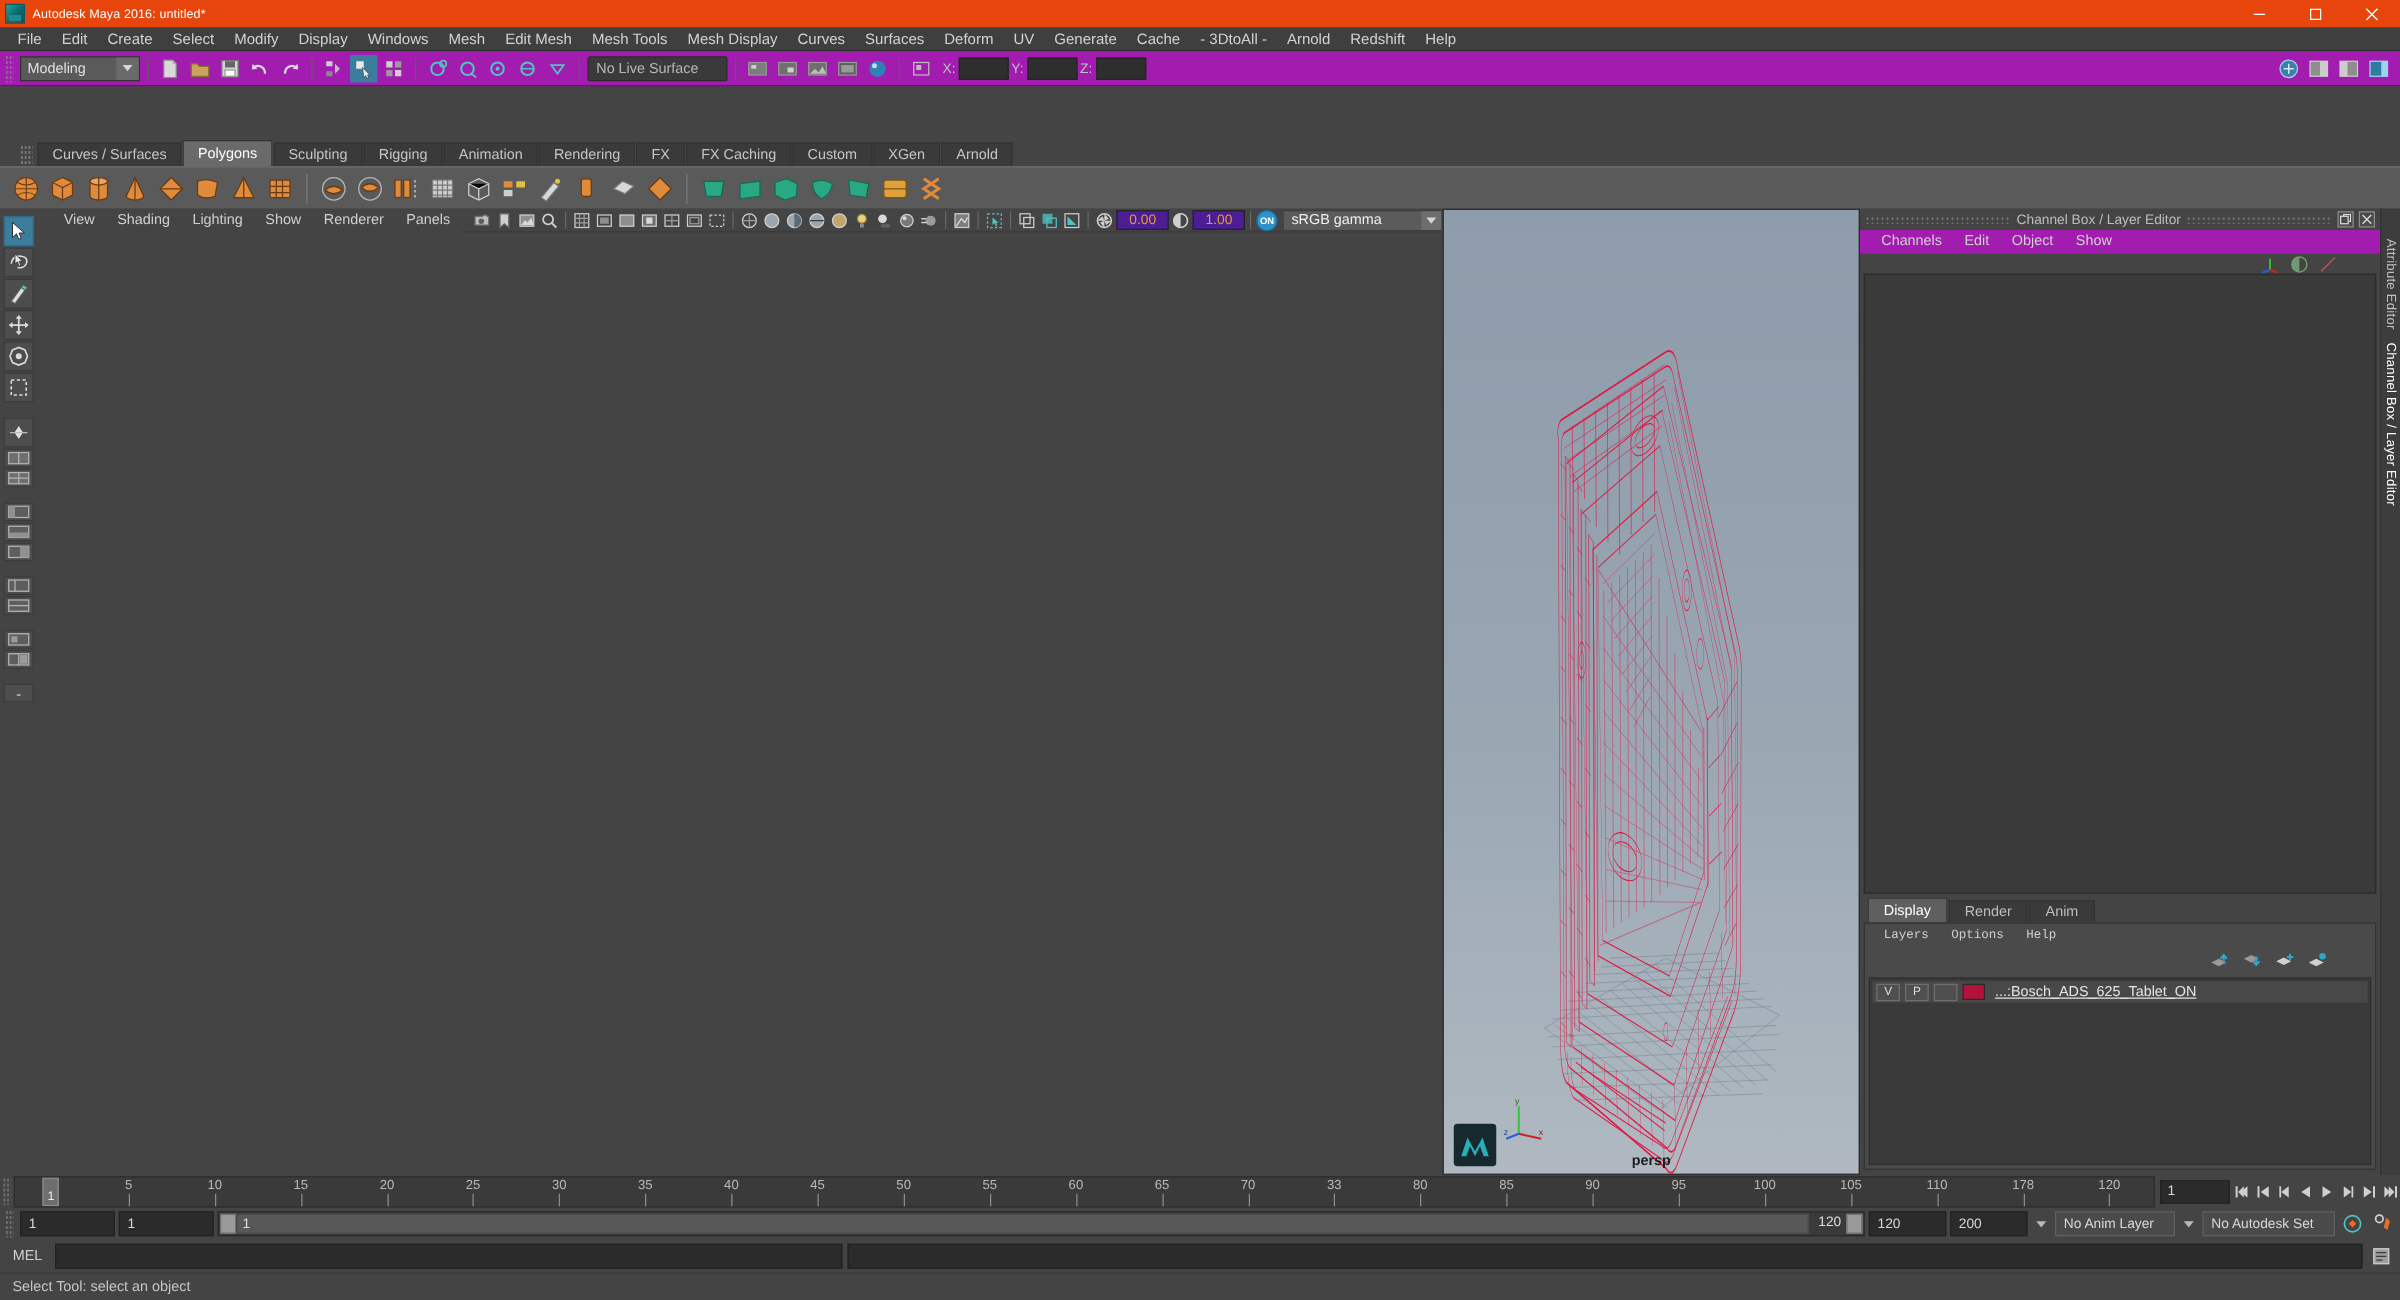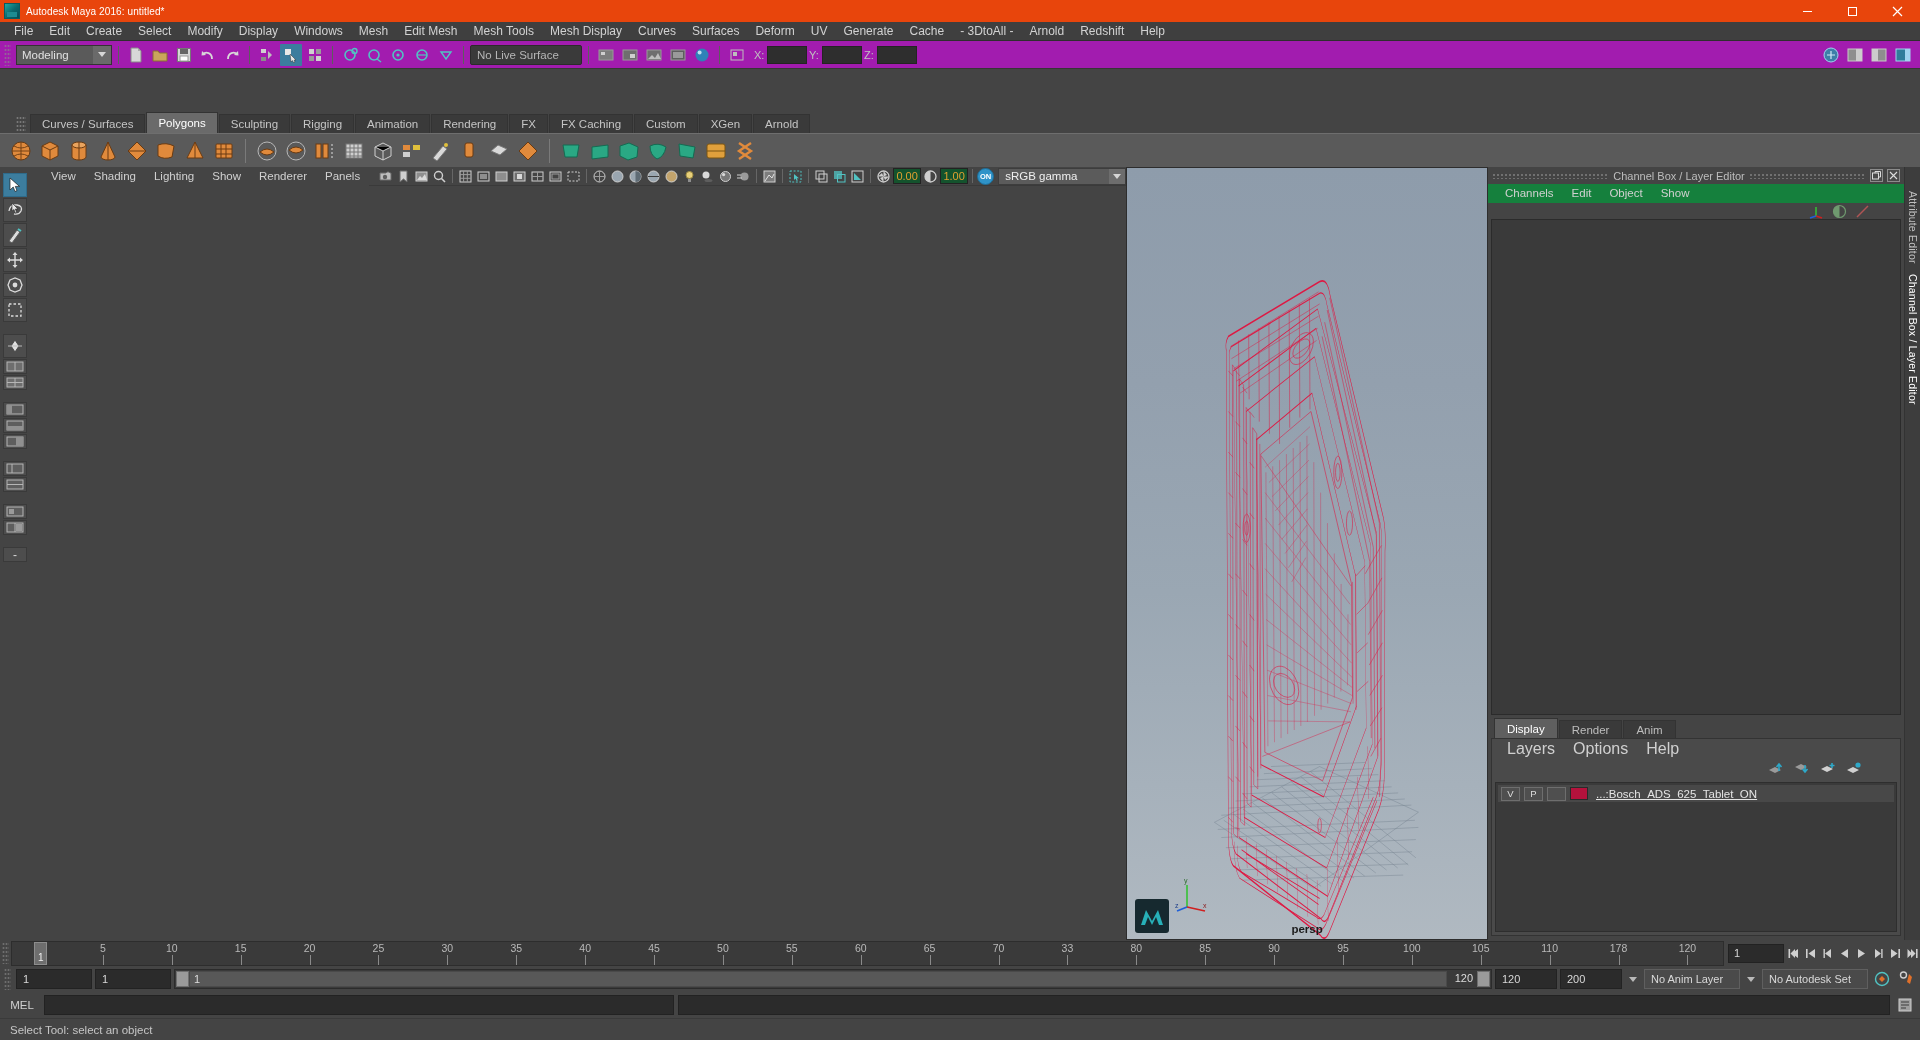--- a/index.html
+++ b/index.html
@@ -127,21 +127,21 @@
     flex: 0 0 19px; padding-left: 12px; gap: 0;
   }
   .vp-menu .mi { padding: 0 9px; font-size: 11.5px; color: #d0d0d0; height:19px; line-height:19px;}
   .vp-toolbar {
     height: 19px; background: #444; display: flex; align-items: center;
     flex: 0 0 19px; gap: 1px; padding-left: 8px; border-bottom:1px solid #3a3a3a;
   }
   .vt-btn { width: 17px; height: 17px; display:flex; align-items:center; justify-content:center; }
   .vt-sep { width:1px; height:14px; background:#666; margin:0 3px; }
   .num-field {
-    width: 28px; height: 16px; background: #14532d; border: 1px solid #222;
+    width: 42px; height: 16px; background: #4c1d95; border: 1px solid #222;
     color: #e0a030; font-size: 11px; display:flex; align-items:center; justify-content:center;
   }
   .gamma-sel {
     width: 128px; height: 17px; background: #5b5b5b; border:1px solid #3d3d3d;
     display:flex; align-items:center; padding-left:6px; font-size:11.5px; color:#efefef;
     margin-left:3px;
   }
   .gamma-sel .arrow-box { margin-left:auto; width:16px; height:15px; background:#6d6d6d;
     display:flex;align-items:center;justify-content:center; }
   .on-badge {
@@ -171,31 +171,31 @@
   .rightdock .panelcol { flex:1 1 auto; display:flex; flex-direction:column; min-width:0; }
   .dock-title {
     height: 17px; flex:0 0 17px; display:flex; align-items:center; gap:4px;
     font-size: 11px; color:#bdbdbd; padding: 0 4px;
   }
   .dock-dots { flex:1 1 auto; height:6px;
     background-image: radial-gradient(#7c7c7c 1px, transparent 1.1px);
     background-size: 4px 4px; opacity:.8; }
   .dock-ctrl { width:13px;height:13px;border:1px solid #8c8c8c; display:flex;align-items:center;justify-content:center;
     font-size:9px; color:#ddd; background:#4a4a4a; }
-  .cb-menubar { height:19px; flex:0 0 19px; display:flex; align-items:flex-start; padding-left:8px; background:#15803d; }
+  .cb-menubar { height:19px; flex:0 0 19px; display:flex; align-items:flex-start; padding-left:8px; background:#a21caf; }
   .cb-menubar .mi { padding:0 9px; font-size:11.5px; color:#d0d0d0; height:19px; line-height:19px; }
   .cb-icons { height:16px; flex:0 0 16px; display:flex; align-items:center; justify-content:flex-end; gap:8px; padding-right:34px; }
   .cb-body { flex: 1 1 auto; background:#3a3a3a; border:1px solid #2b2b2b; margin: 0 3px; min-height:0;}
   .layer-tabs { height:20px; flex:0 0 20px; display:flex; align-items:flex-end; padding-left:6px; background:#444; margin-top:3px; }
   .layer-tab { height:18px; line-height:18px; padding:0 12px; font-size:11.5px; background:#3a3a3a; color:#bdbdbd;
                border:1px solid #333; border-bottom:none; margin-right:1px; }
   .layer-tab.sel { background:#5f5f5f; color:#fff; height:20px; line-height:20px; }
   .layer-panel { flex:0 0 198px; background:#4a4a4a; border:1px solid #333; margin:0 3px 4px 3px; display:flex; flex-direction:column; }
   .layer-menubar { height:19px; display:flex; align-items:center; padding-left:6px; }
-  .layer-menubar .mi { padding:0 9px; font-size:16px; color:#d0d0d0; height:19px;line-height:19px;}
+  .layer-menubar .mi { padding:0 9px; font-size:10px; color:#d0d0d0; height:19px;line-height:19px;font-family:Liberation Mono, monospace;}
   .layer-toolrow { height:20px; display:flex; align-items:center; justify-content:flex-end; gap:10px; padding-right:38px; }
   .layer-list { flex:1 1 auto; background:#3a3a3a; margin:4px 3px 3px 3px; border:1px solid #2e2e2e; padding:2px; }
   .layer-row { height:17px; display:flex; align-items:center; gap:4px; background:#484848; padding:0 3px; }
   .lr-box { width:19px;height:14px;background:#4f4f4f;border:1px solid #6e6e6e; font-size:9.5px; color:#ddd;
             display:flex;align-items:center;justify-content:center; }
   .lr-swatch { width:18px;height:13px;background:#b4123c;border:1px solid #2a2a2a; }
   .lr-name { font-size:11.5px; color:#e4e4e4; margin-left:4px; white-space:nowrap;text-decoration:underline; }
   .vtabs { width:16px; flex:0 0 16px; background:#3d3d3d; display:flex; flex-direction:column; align-items:center;
            padding-top:24px; gap:10px; border-left:1px solid #333; }
   .vtab-txt { writing-mode: vertical-rl; font-size:10.5px; color:#c0c0c0; letter-spacing:.2px; }

